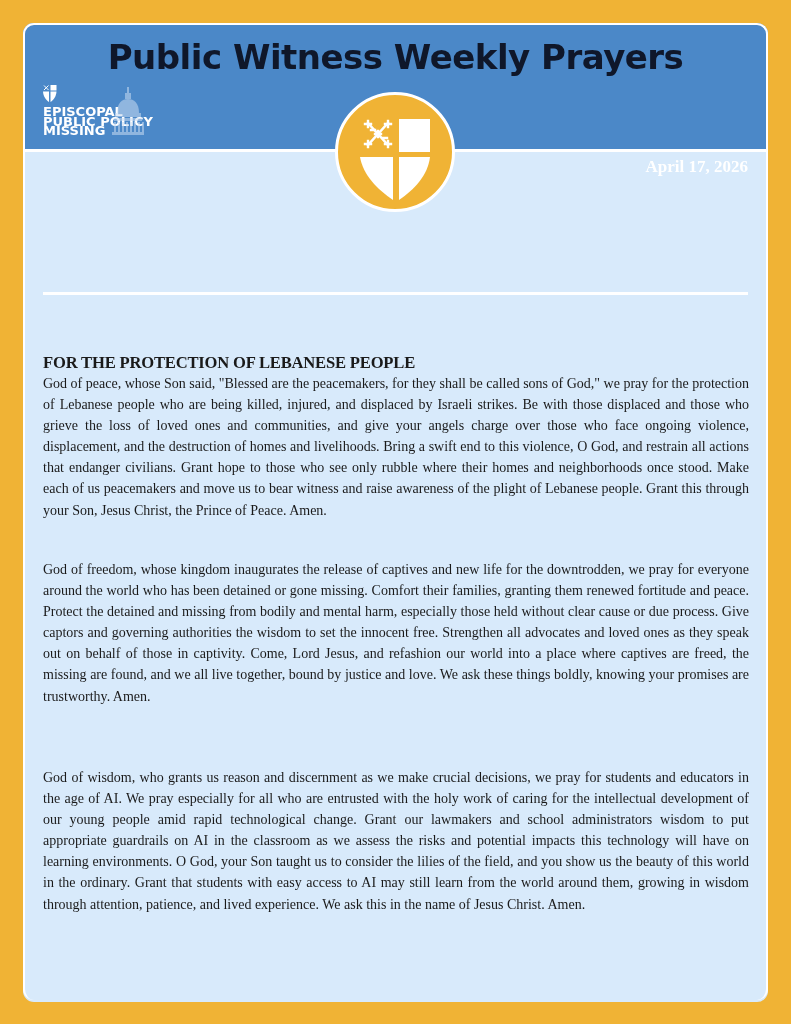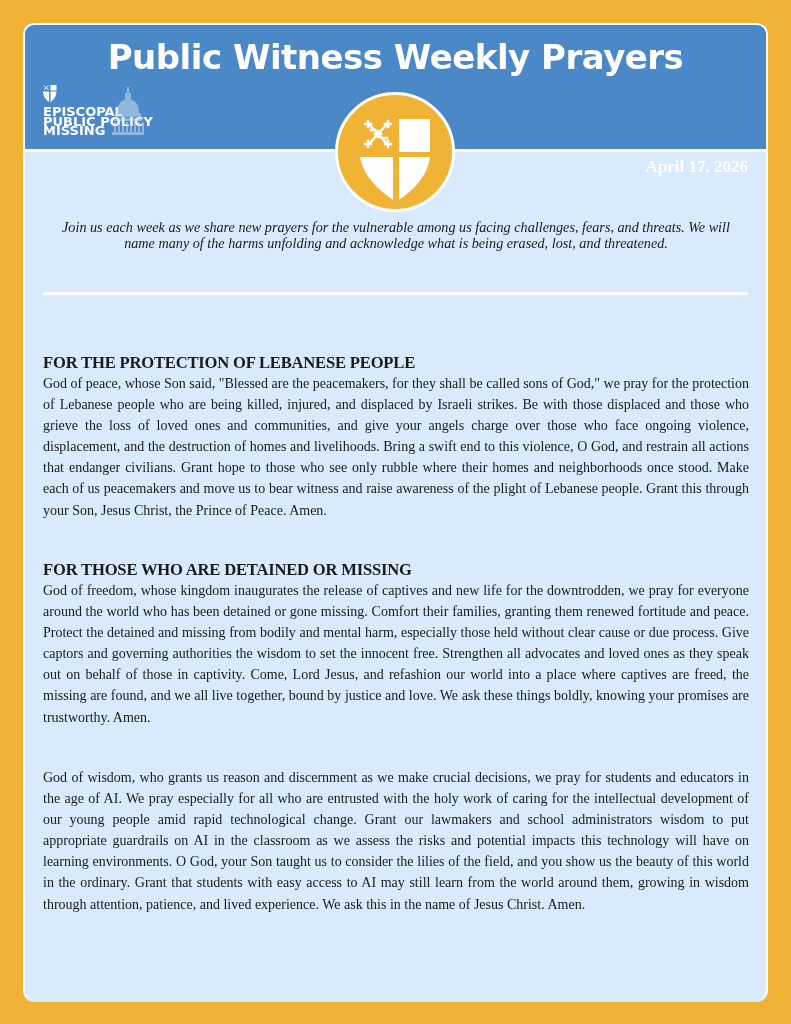--- a/index.html
+++ b/index.html
@@ -13,21 +13,21 @@
   }
   .card-border {
     position:absolute; left:23px; top:23px; width:741px; height:975px;
     border:2px solid #ffffff; border-bottom:none; border-radius:11px; pointer-events:none;
   }
   .header {
     position:absolute; left:0; top:0; width:745px; height:126px; background:#4B88C8;
     border-bottom:3px solid #ffffff;
   }
   .title {
-    position:absolute; left:0; top:14px; width:745px; text-align:center; color:#ffffff;
+    position:absolute; left:0; top:14px; width:745px; text-align:center; color:#0f172a;
     font-family:"DejaVu Sans", "Liberation Sans", sans-serif; font-weight:bold;
     font-size:34px; letter-spacing:-0.5px;
   }
   .date {
     position:absolute; right:20px; top:94px; color:#ffffff; font-weight:bold; font-size:17px;margin-top:40px;
   }
   .epn {
     position:absolute; left:20px; top:62px; width:110px; height:60px;
   }
   .epn-shield { position:absolute; left:0; top:0; }
@@ -123,32 +123,30 @@
           <line x1="50" y1="46" x2="50" y2="52"></line>
         <line x1="37" y1="39" x2="43" y2="39"></line>
           <line x1="40" y1="36" x2="40" y2="42"></line>
         <line x1="33" y1="35" x2="37" y2="35"></line>
           <line x1="45" y1="43" x2="49" y2="43"></line>
       </g>
     </svg>
   </div>
 
   <div class="intro">
-    <div>Join us each week as we share new prayers for the vulnerable among us facing challenges, fears, and threats. We will name many of the harms unfolding and acknowledge what is being erased, lost, and threatened.</div>
   </div>
 
   <div class="divider"></div>
 
   <div class="section s1">
     <h2>FOR THE PROTECTION OF LEBANESE PEOPLE</h2>
     <p>God of peace, whose Son said, "Blessed are the peacemakers, for they shall be called sons of God," we pray for the protection of Lebanese people who are being killed, injured, and displaced by Israeli strikes. Be with those displaced and those who grieve the loss of loved ones and communities, and give your angels charge over those who face ongoing violence, displacement, and the destruction of homes and livelihoods. Bring a swift end to this violence, O God, and restrain all actions that endanger civilians. Grant hope to those who see only rubble where their homes and neighborhoods once stood. Make each of us peacemakers and move us to bear witness and raise awareness of the plight of Lebanese people. Grant this through your Son, Jesus Christ, the Prince of Peace. Amen.</p>
   </div>
 
   <div class="section s2">
-    <h2>FOR THOSE WHO ARE DETAINED OR MISSING</h2>
     <p>God of freedom, whose kingdom inaugurates the release of captives and new life for the downtrodden, we pray for everyone around the world who has been detained or gone missing. Comfort their families, granting them renewed fortitude and peace. Protect the detained and missing from bodily and mental harm, especially those held without clear cause or due process. Give captors and governing authorities the wisdom to set the innocent free. Strengthen all advocates and loved ones as they speak out on behalf of those in captivity. Come, Lord Jesus, and refashion our world into a place where captives are freed, the missing are found, and we all live together, bound by justice and love. We ask these things boldly, knowing your promises are trustworthy. Amen.</p>
   </div>
 
   <div class="section s3">
     <p>God of wisdom, who grants us reason and discernment as we make crucial decisions, we pray for students and educators in the age of AI. We pray especially for all who are entrusted with the holy work of caring for the intellectual development of our young people amid rapid technological change. Grant our lawmakers and school administrators wisdom to put appropriate guardrails on AI in the classroom as we assess the risks and potential impacts this technology will have on learning environments. O God, your Son taught us to consider the lilies of the field, and you show us the beauty of this world in the ordinary. Grant that students with easy access to AI may still learn from the world around them, growing in wisdom through attention, patience, and lived experience. We ask this in the name of Jesus Christ. Amen.</p>
   </div>
 </div>
 <div class="card-border"></div>
 
 </body></html>

